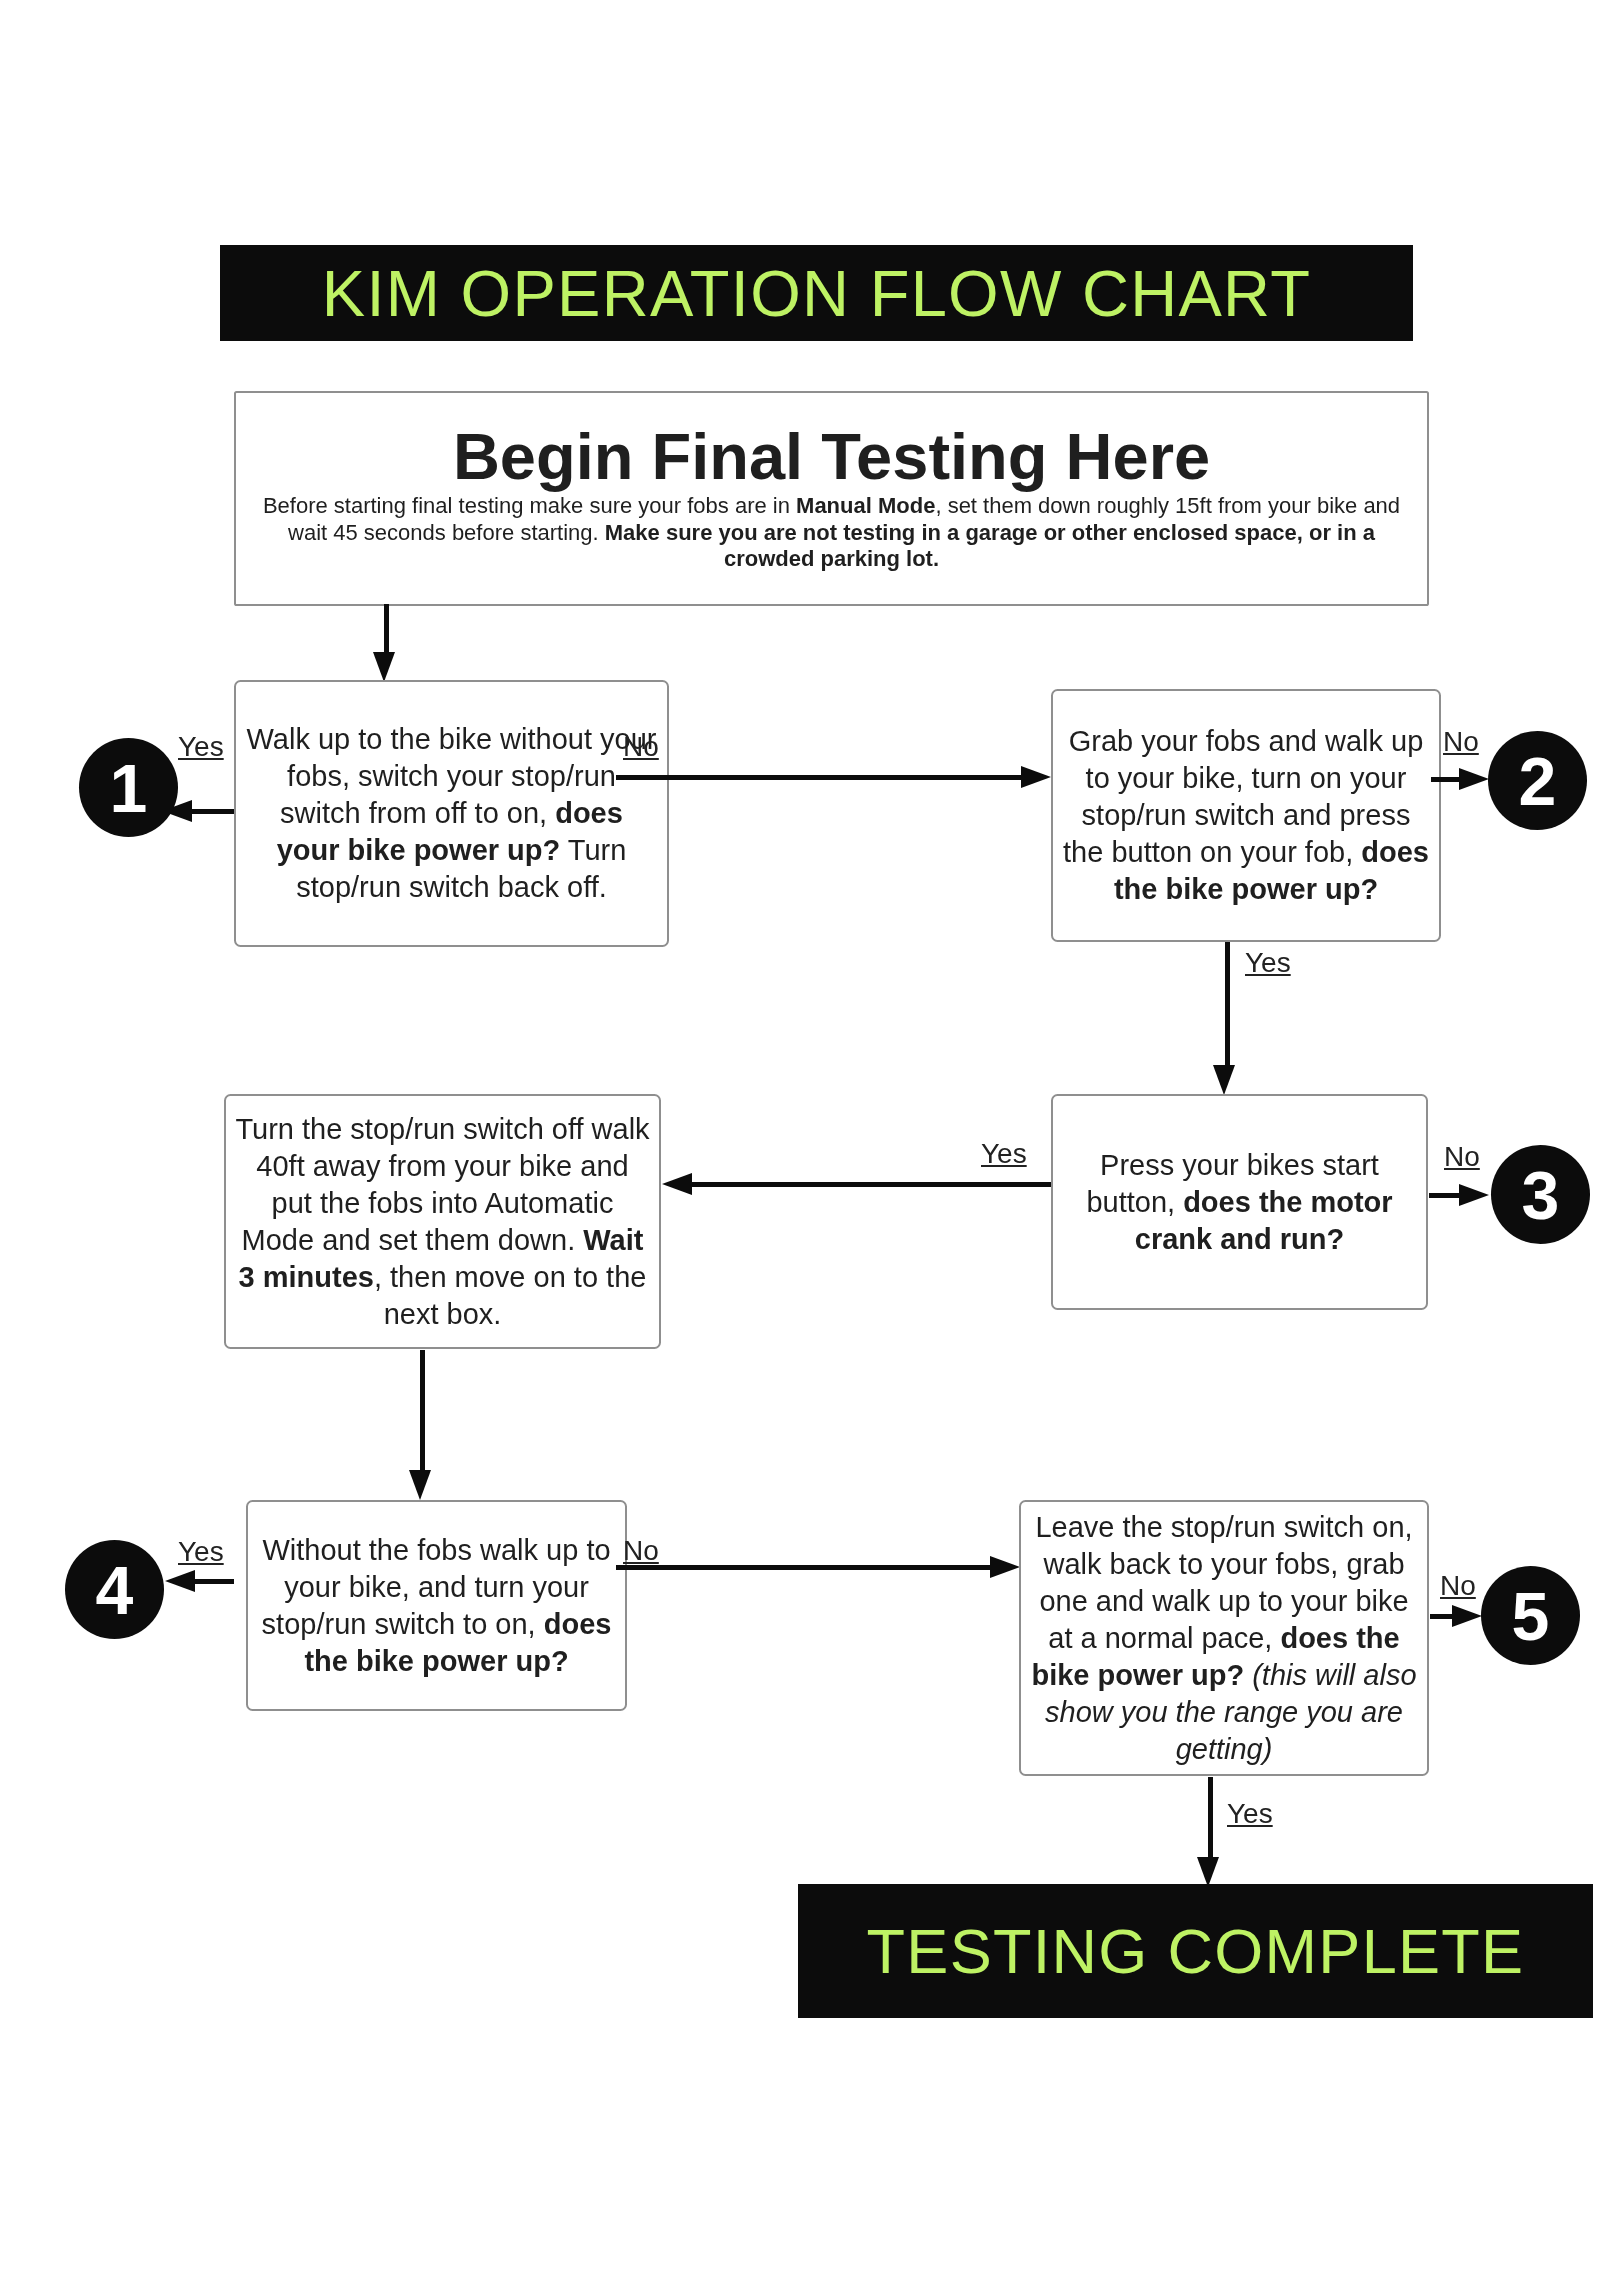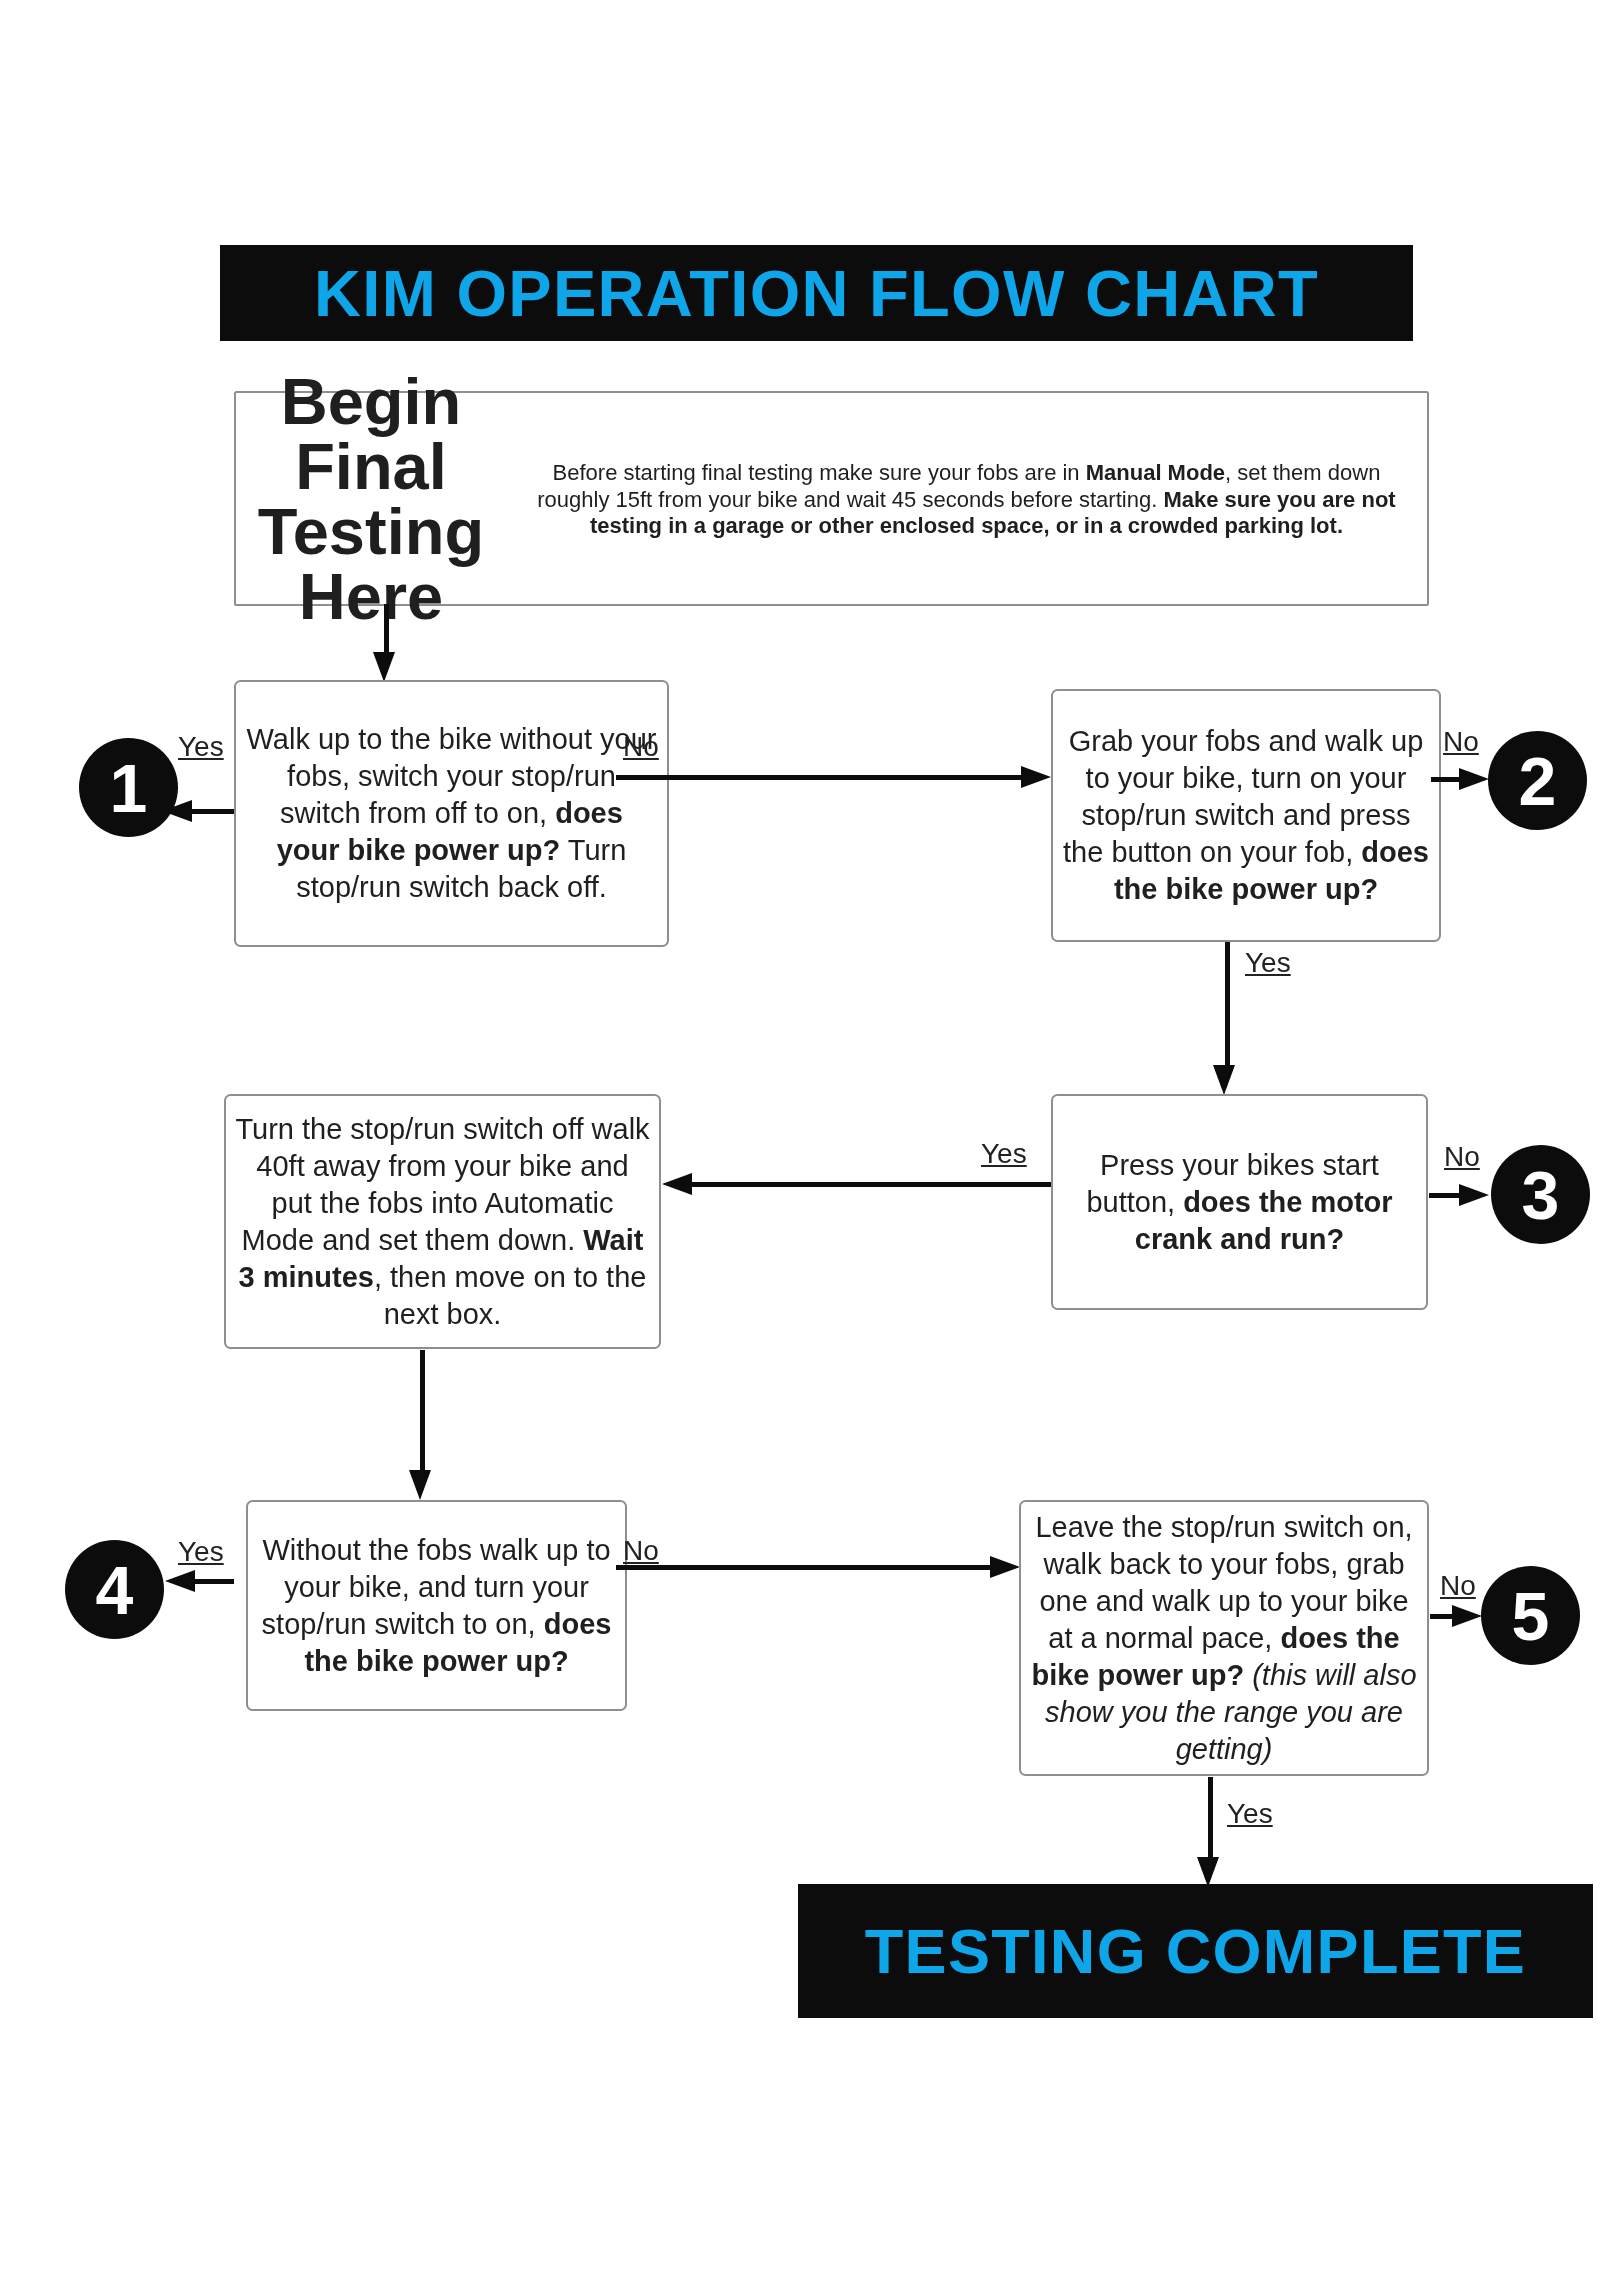--- a/index.html
+++ b/index.html
@@ -2,29 +2,29 @@
 <html style="font-size:10.5px"><head>
 <meta charset="utf-8">
 <style>
   html,body{margin:0;padding:0;background:#ffffff;}
   #canvas{
     position:relative;width:1622px;height:2295px;background:#ffffff;
     font-family:"Liberation Sans","DejaVu Sans",sans-serif;color:#1f1f1f;
     overflow:hidden;
   }
   .blackbar{
-    position:absolute;background:#0c0c0c;color:#0ea5e9;
+    position:absolute;background:#0c0c0c;color:#bef264;
     display:flex;align-items:center;justify-content:center;
-    font-weight:bold;letter-spacing:1.3px;
+    font-weight:normal;letter-spacing:1.3px;
   }
   #title-bar{left:220px;top:245px;width:1193px;height:96px;font-size:65px;}
   #complete-bar{left:798px;top:1884px;width:795px;height:134px;font-size:63px;}
   .wbox{
     position:absolute;background:#ffffff;border:2.6px solid #8f8f8f;border-radius:6.5px;
-    display:flex;flex-direction:row;align-items:center;justify-content:center;
+    display:flex;flex-direction:column;align-items:center;justify-content:center;
     text-align:center;box-sizing:border-box;
   }
   #start-box{left:234px;top:391px;width:1195px;height:215px;border-radius:2.6px;}
   #start-box .heading{font-size:65px;font-weight:bold;line-height:1.0;margin-top:1.3px;}
   #start-box .body{font-size:22px;line-height:1.2;padding:3.9px 23.6px 1.3px 23.6px;}
   .stepbox{font-size:29px;line-height:37px;}
   .stepbox .txt{padding:3.9px 9.2px;}
   #step1{left:234px;top:680px;width:435px;height:267px;}
   #step2{left:1051px;top:689px;width:390px;height:253px;}
   #step3{left:224px;top:1094px;width:437px;height:255px;}

